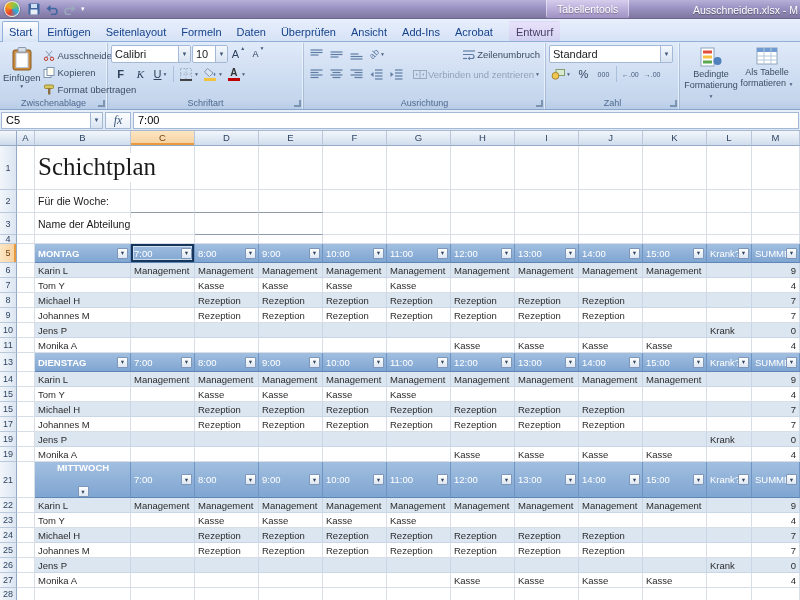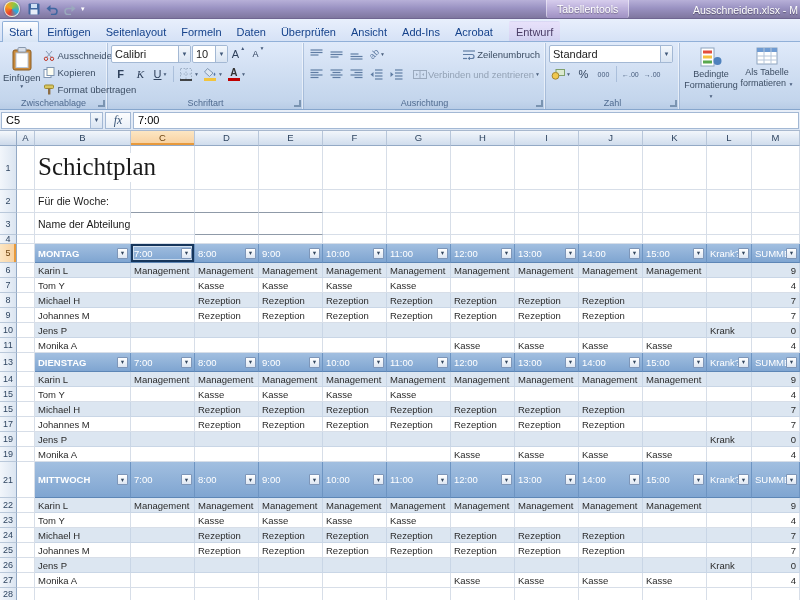--- a/index.html
+++ b/index.html
@@ -819,21 +819,21 @@
           <div class="cell" style="width: 64px;">Kasse</div>
           <div class="cell" style="width: 64px;">Kasse</div>
           <div class="cell" style="width: 64px;">Kasse</div>
           <div class="cell" style="width: 64px;">Kasse</div>
           <div class="cell" style="width: 45px;"></div>
           <div class="cell num" style="width: 48px;">4</div>
         </div>
         <div class="srow" style="height: 36px;">
           <div class="gut" style="width: 17px;">21</div>
           <div class="cell" style="width: 18px;"></div>
-          <div class="cell th day" style="width: 96px;">
+          <div class="cell th day" style="width: 96px; flex-direction: column;">
             <div class="th-text">MITTWOCH</div>
             <div class="dd">▼</div>
           </div>
           <div class="cell th" style="width: 64px;">
             <div class="th-text">7:00</div>
             <div class="dd">▼</div>
           </div>
           <div class="cell th" style="width: 64px;">
             <div class="th-text">8:00</div>
             <div class="dd">▼</div>

